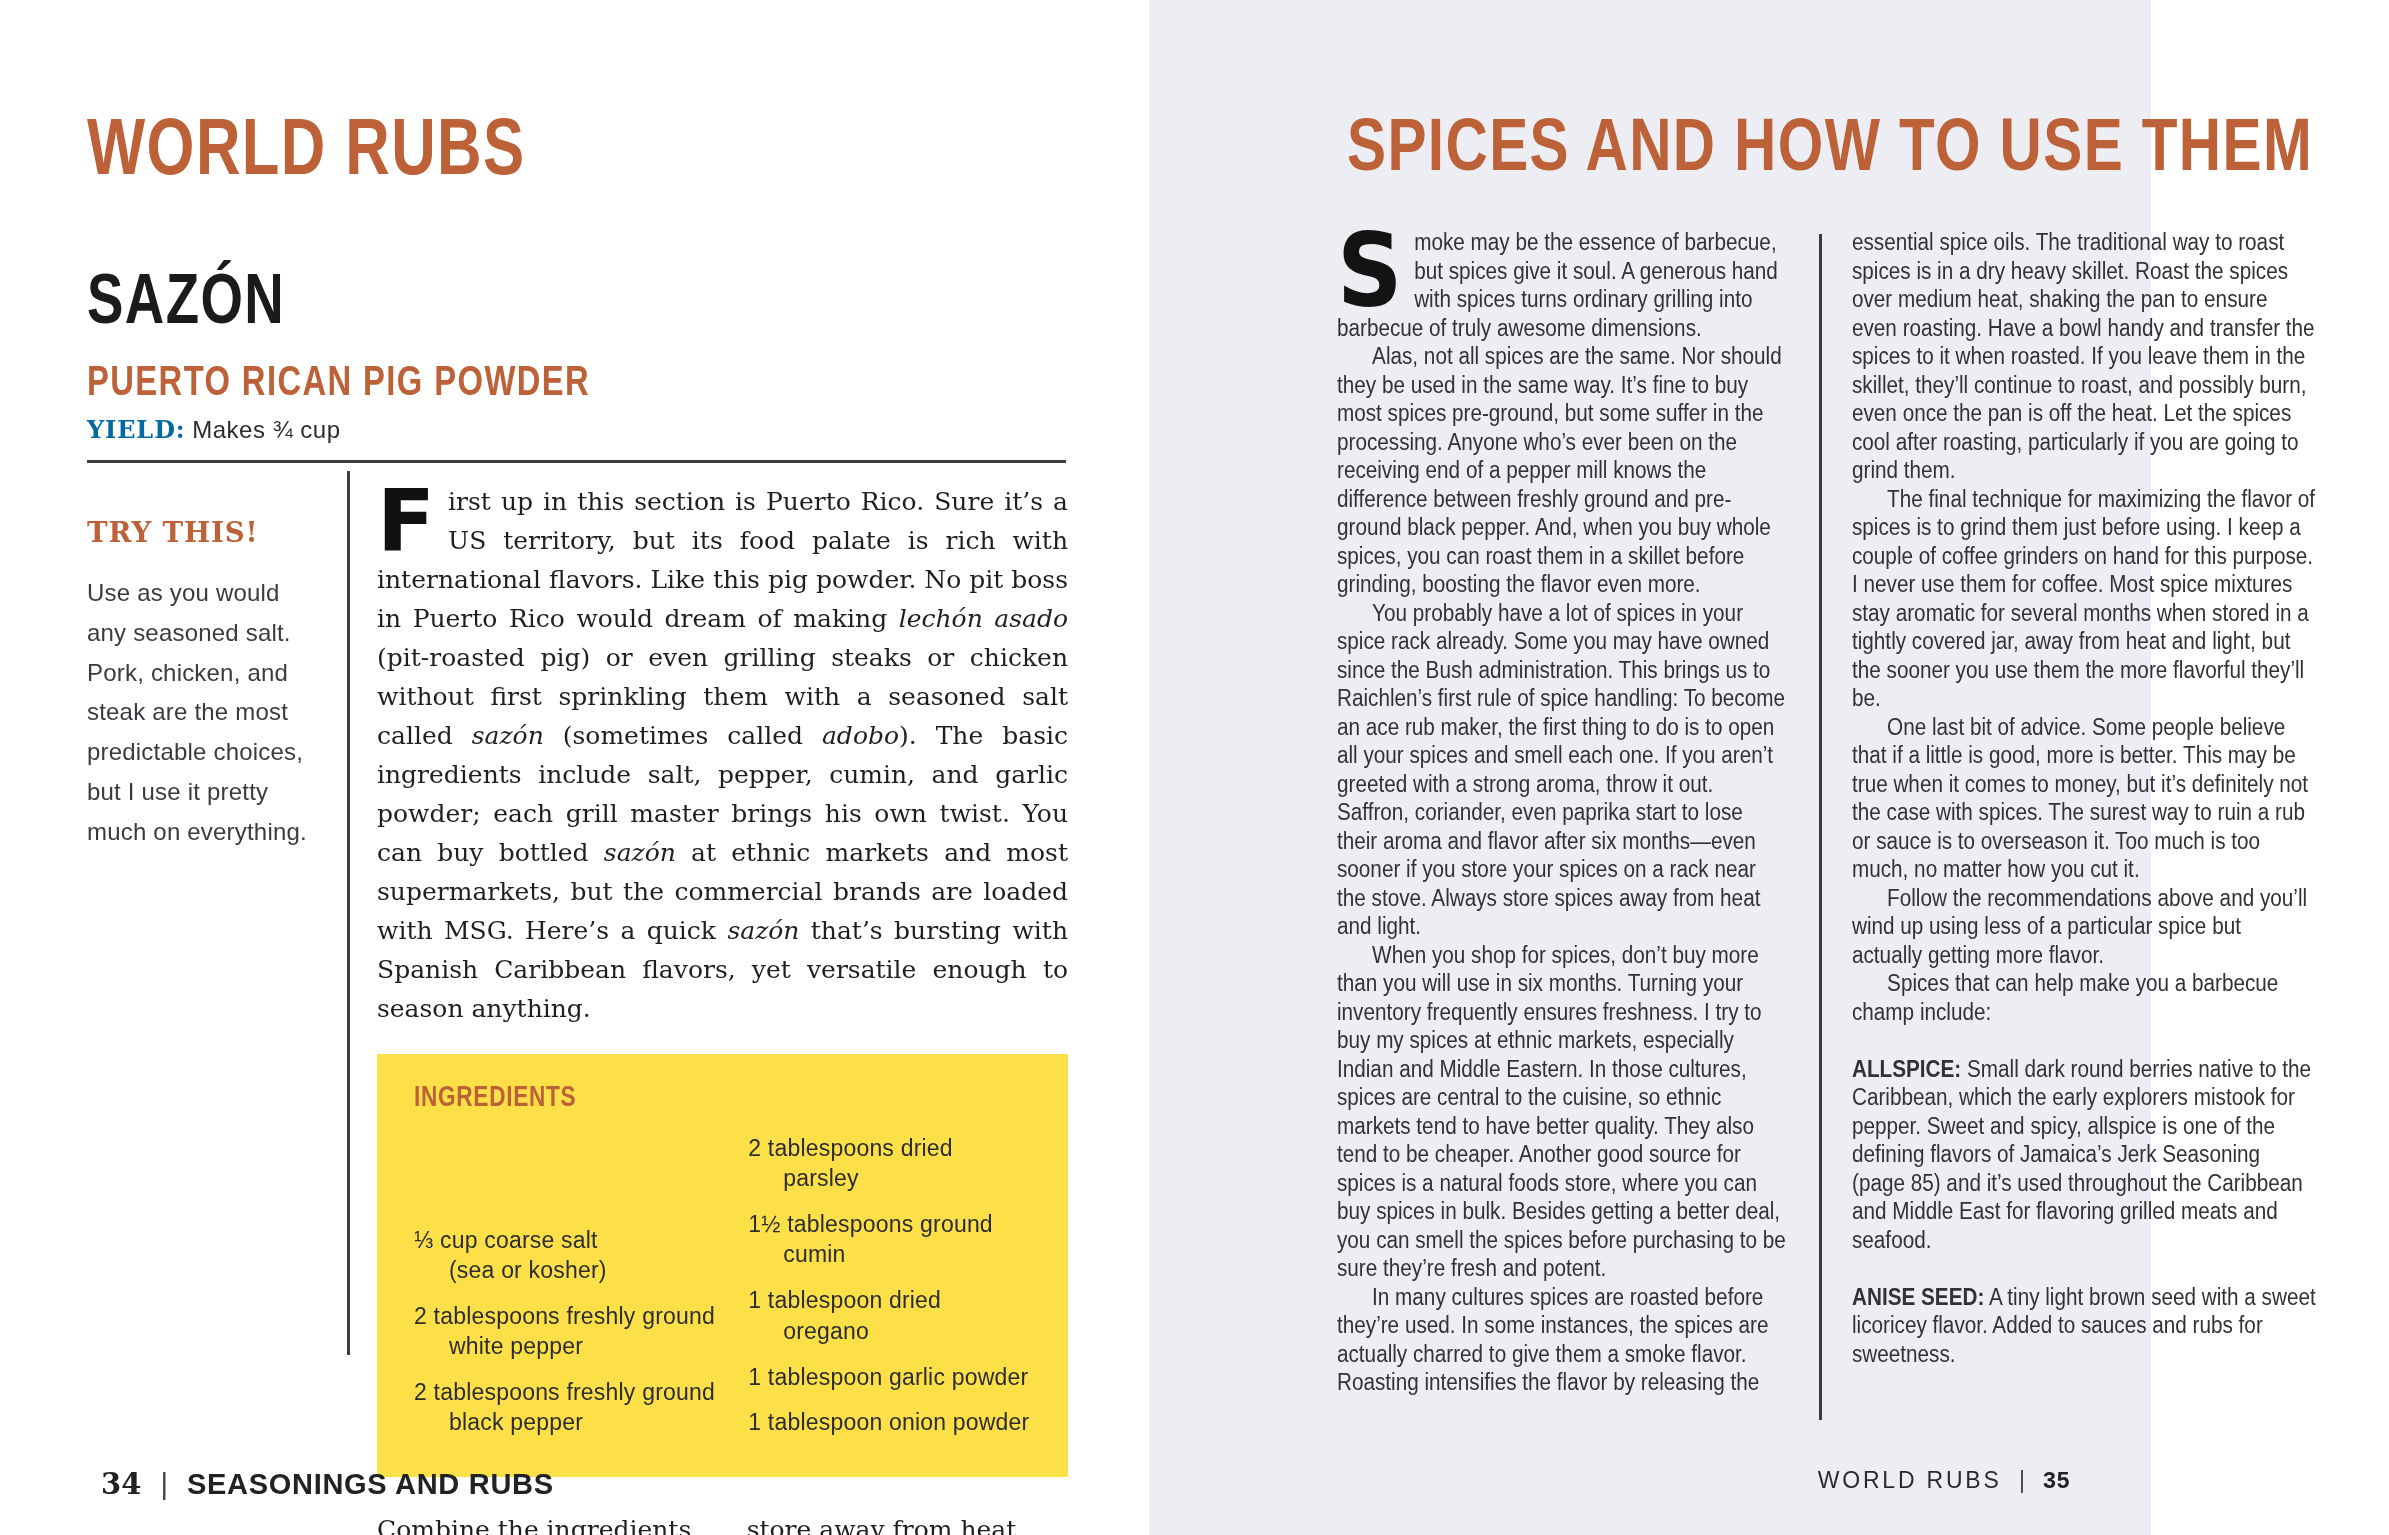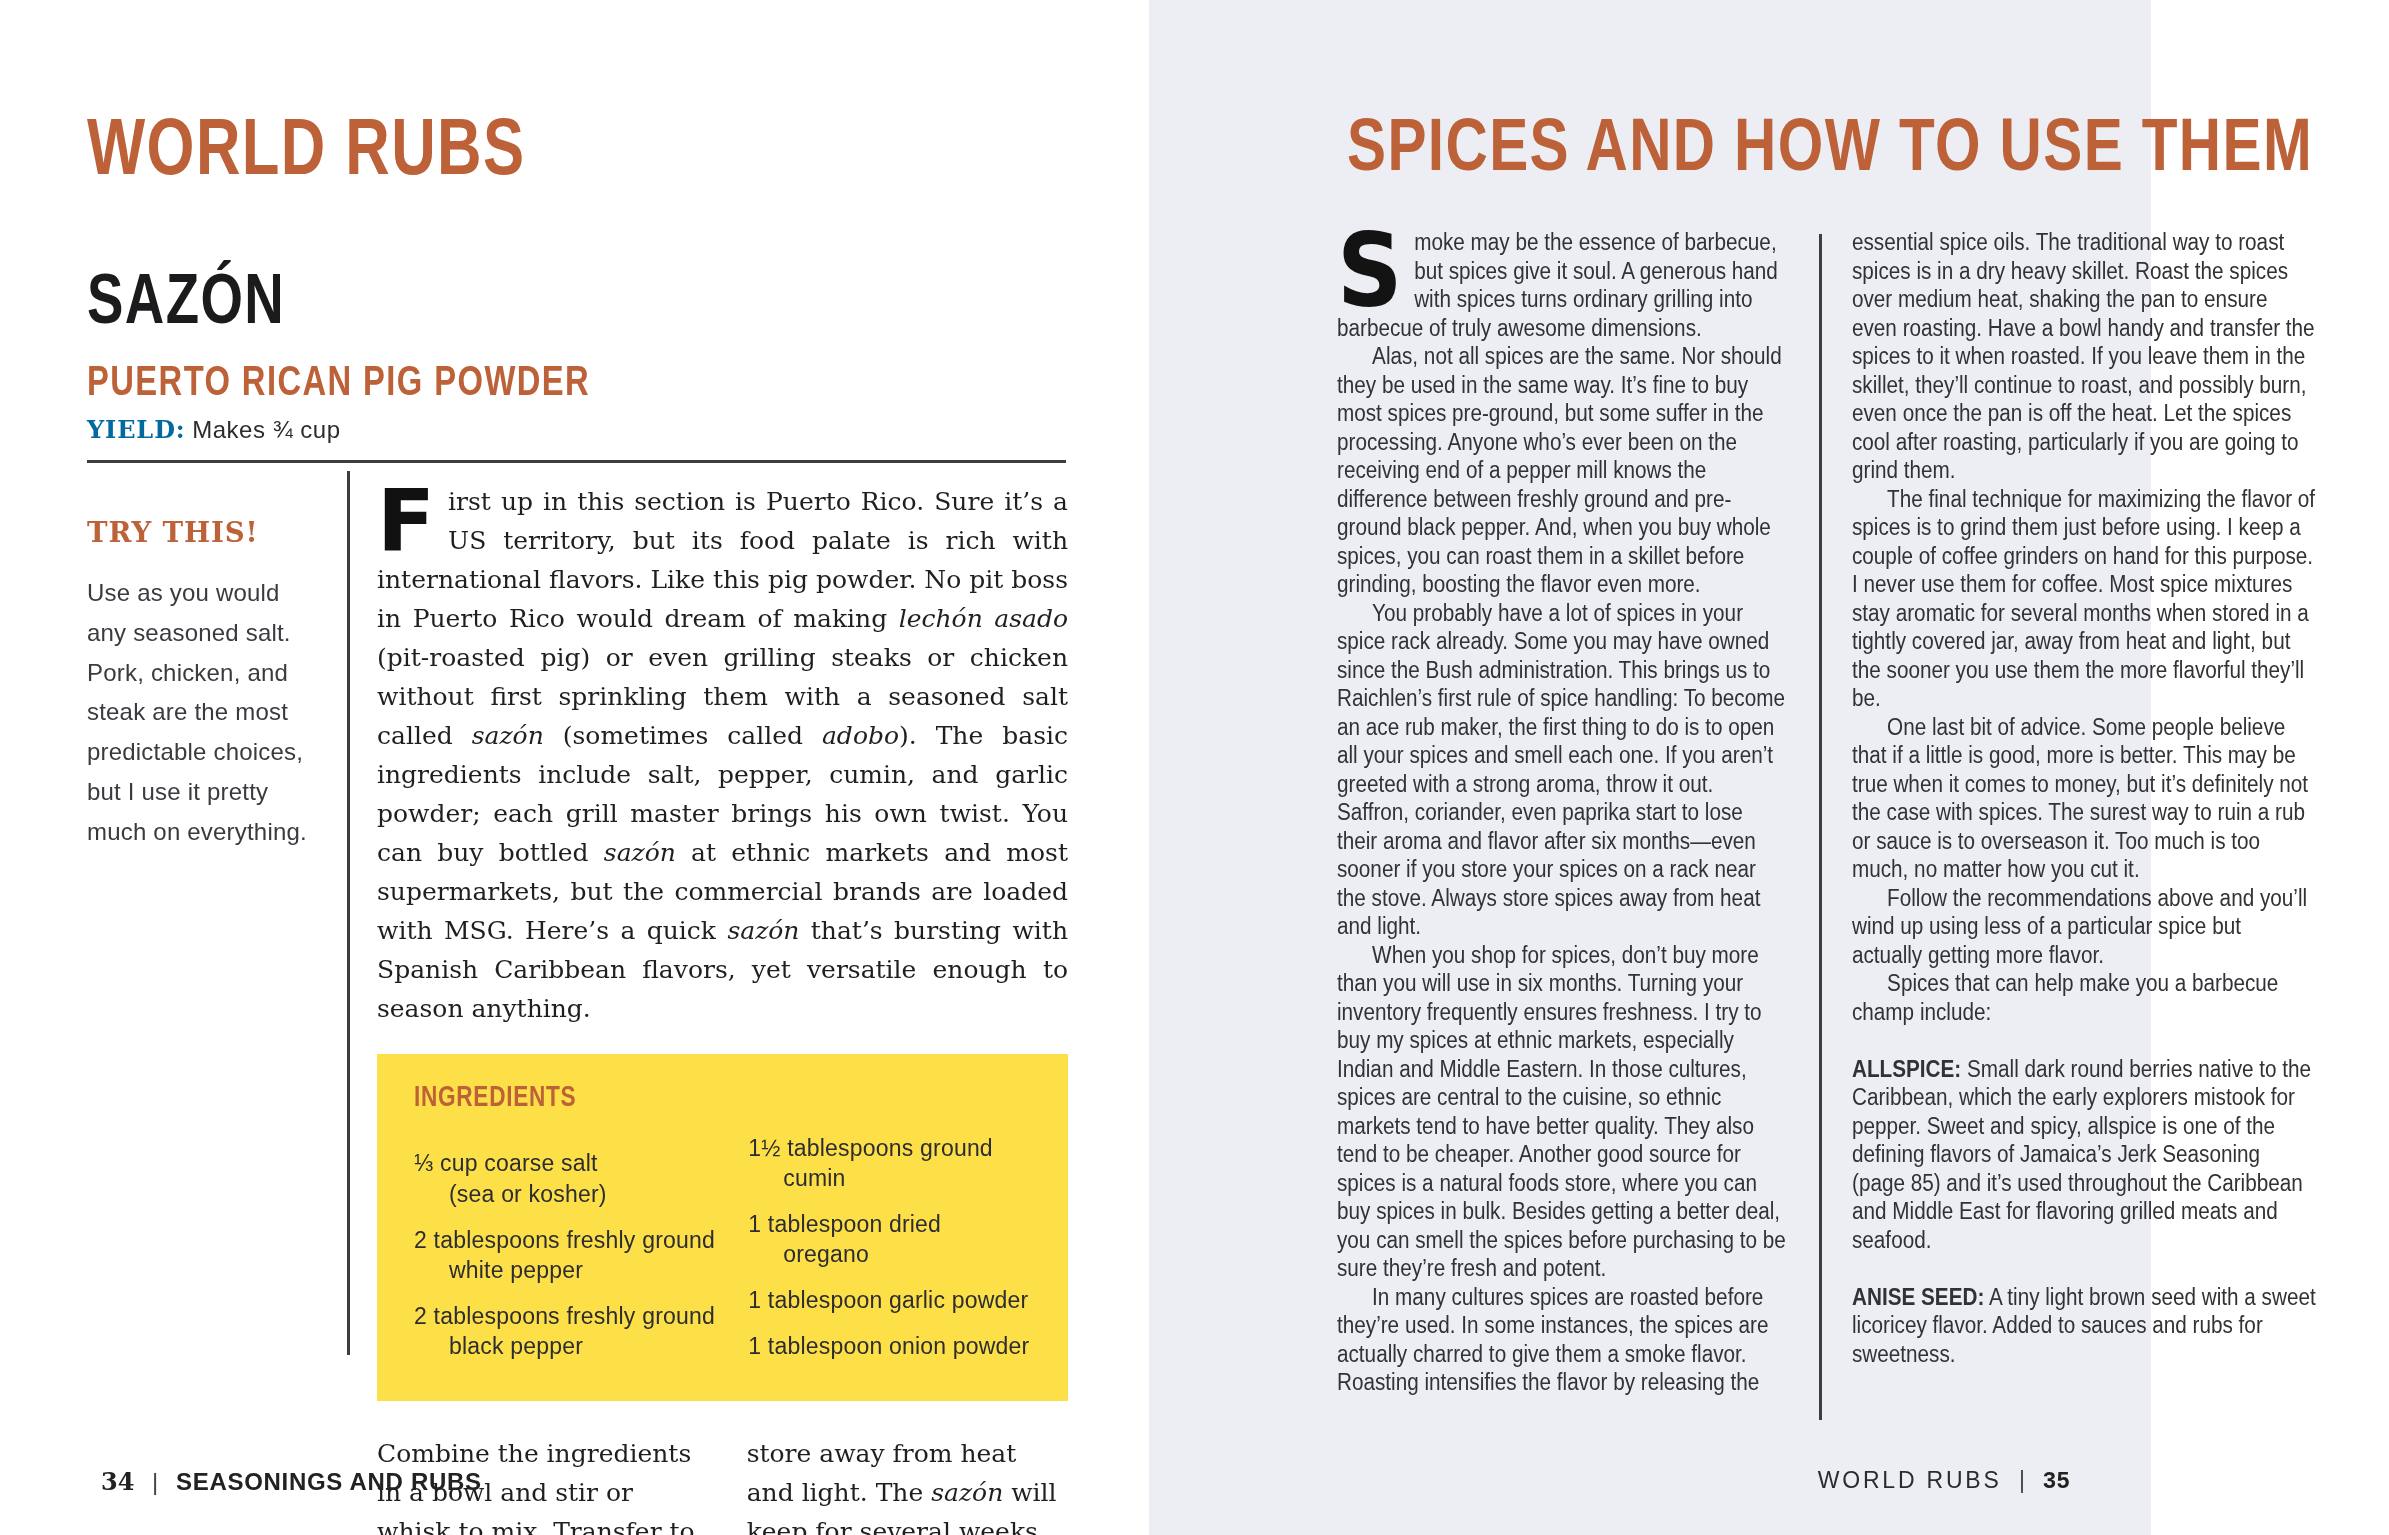--- a/index.html
+++ b/index.html
@@ -87,21 +87,21 @@
     padding-left: 35px; text-indent: -35px;
     white-space: pre-line;
   }
 
   
   #instructions { margin-top: 33px; display: flex; }
   #instructions .ins-col1 { width: 46.5%; margin-right: 7%; }
   #instructions .ins-col2 { width: 46.5%; }
   #instructions p { text-align: left; }
 
-  #footer-left { left: 101px; top: 1467px; font-size: 24px; color: #222; }
+  #footer-left { left: 101px; top: 1467px; font-size: 29px; color: #222; }
   #footer-left .pg { font-family: "DejaVu Serif", serif; font-weight: bold; }
   #footer-left .sep { margin: 0 11px; color: #444; font-weight: normal; }
   #footer-left .sec { font-weight: bold; letter-spacing: 0.7px; }
 
   
   #right-page {
     left: 1149px; top: 0; width: 1002px; height: 1536px;
     background: #eceef4;
   }
   #spices-title { left: 198px; top: 107px; font-size: 75px; }
@@ -162,20 +162,21 @@
     <div class="ing-cols">
       <div class="ing-col1">
         <div class="ing-item">⅓ cup coarse salt
 (sea or kosher)</div>
         <div class="ing-item">2 tablespoons freshly ground
 white pepper</div>
         <div class="ing-item">2 tablespoons freshly ground
 black pepper</div>
       </div>
       <div class="ing-col2">
+        <div class="ing-item">2 tablespoons dried parsley</div>
         <div class="ing-item">1½ tablespoons ground cumin</div>
         <div class="ing-item">1 tablespoon dried oregano</div>
         <div class="ing-item">1 tablespoon garlic powder</div>
         <div class="ing-item">1 tablespoon onion powder</div>
       </div>
     </div>
   </div>
 
   <div id="instructions">
     <p class="serif-body ins-col1">Combine the ingredients in a bowl and stir or whisk to mix. Transfer to a jar, cover, and</p>

